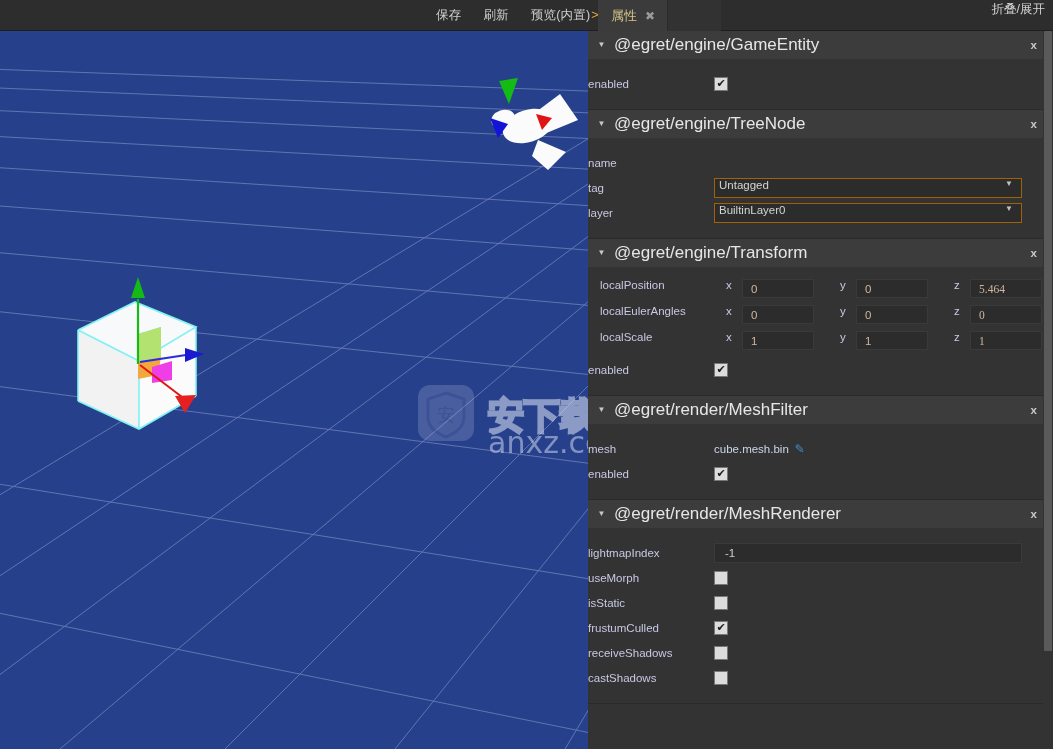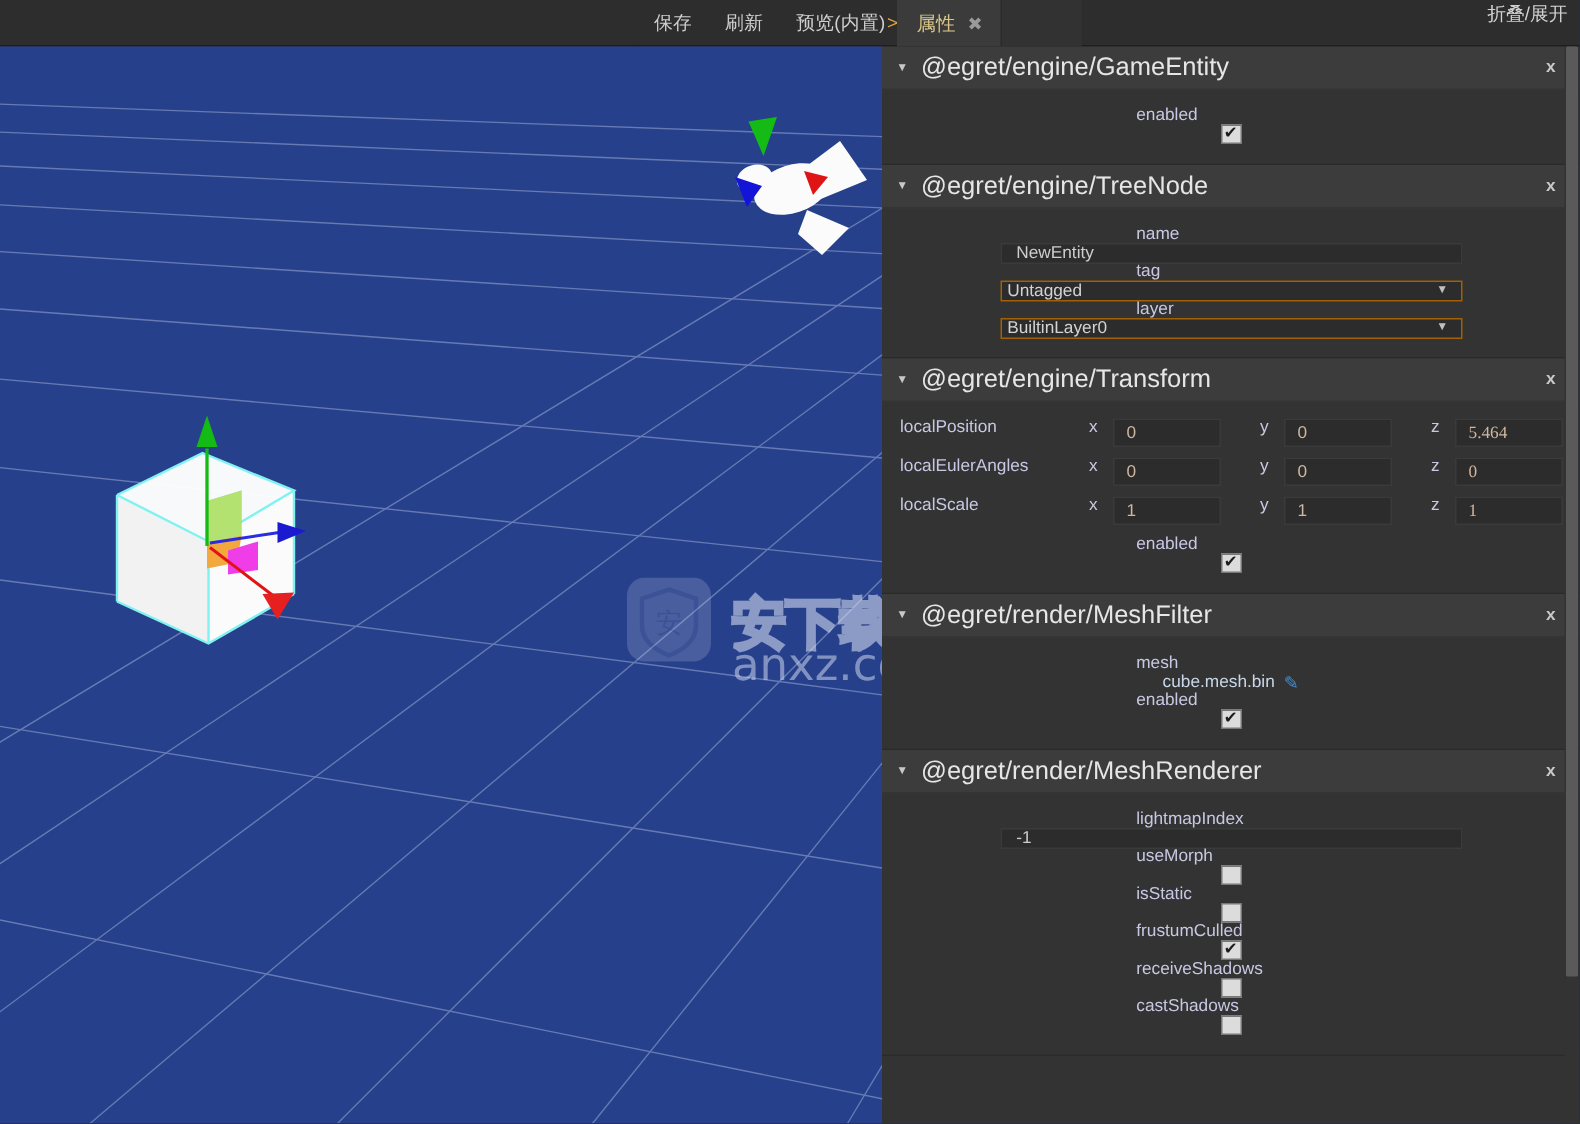--- a/index.html
+++ b/index.html
@@ -72,21 +72,21 @@
     width: 22px; text-align: center; color: #c8c8c8; font-size: 8px;
     line-height: 1; padding-left: 5px;
   }
   .comp-title { font-size: 17px; color: #e6e6e6; margin-left: 4px; }
   .comp-x {
     position: absolute; right: 16px; top: 50%; transform: translateY(-50%);
     font-size: 11.5px; color: #c9c9c9; font-weight: bold; cursor: pointer;
   }
   .comp-body { background: #333333; padding: 11px 0 13px 0; }
 
-  .row { display: flex; align-items: center; height: 25px; padding-left: 0; flex-direction: column; }
+  .row { display: flex; align-items: center; height: 25px; padding-left: 0; }
   .row-label {
     font-size: 11.5px; color: #c8c8e4; width: 126px; flex: none;
     white-space: nowrap;
   }
   .checkbox {
     width: 14px; height: 14px; background: #dcdcdc;
     border: 1px solid #777; display: inline-flex;
     align-items: center; justify-content: center; cursor: pointer;
   }
   .checkbox.checked::after {
@@ -267,21 +267,20 @@
         </div>
         <div class="component">
           <div class="comp-header">
             <span class="caret">▼</span>
             <span class="comp-title">@egret/engine/TreeNode</span>
             <span class="comp-x">x</span>
           </div>
           <div class="comp-body">
             <div class="row">
               <span class="row-label">name</span>
-              <span class="textfield wide">NewEntity</span>
             </div>
             <div class="row">
               <span class="row-label">tag</span>
               <span class="select">
                 <span>Untagged</span>
                 <span class="chev">▼</span>
               </span>
             </div>
             <div class="row">
               <span class="row-label">layer</span>

